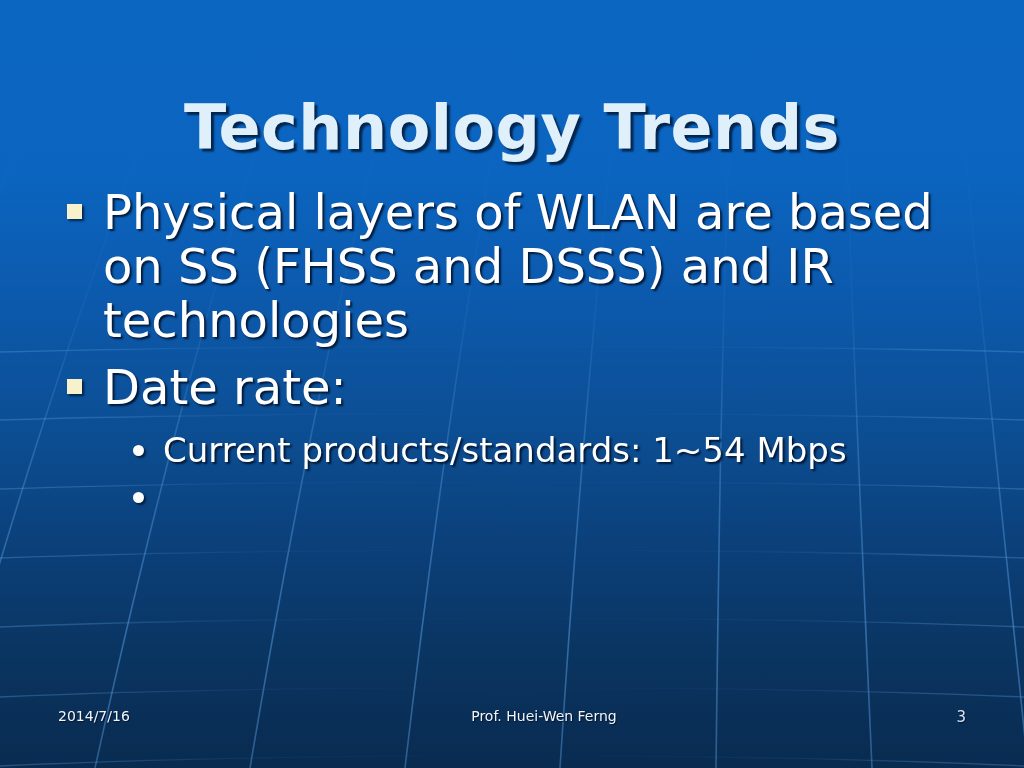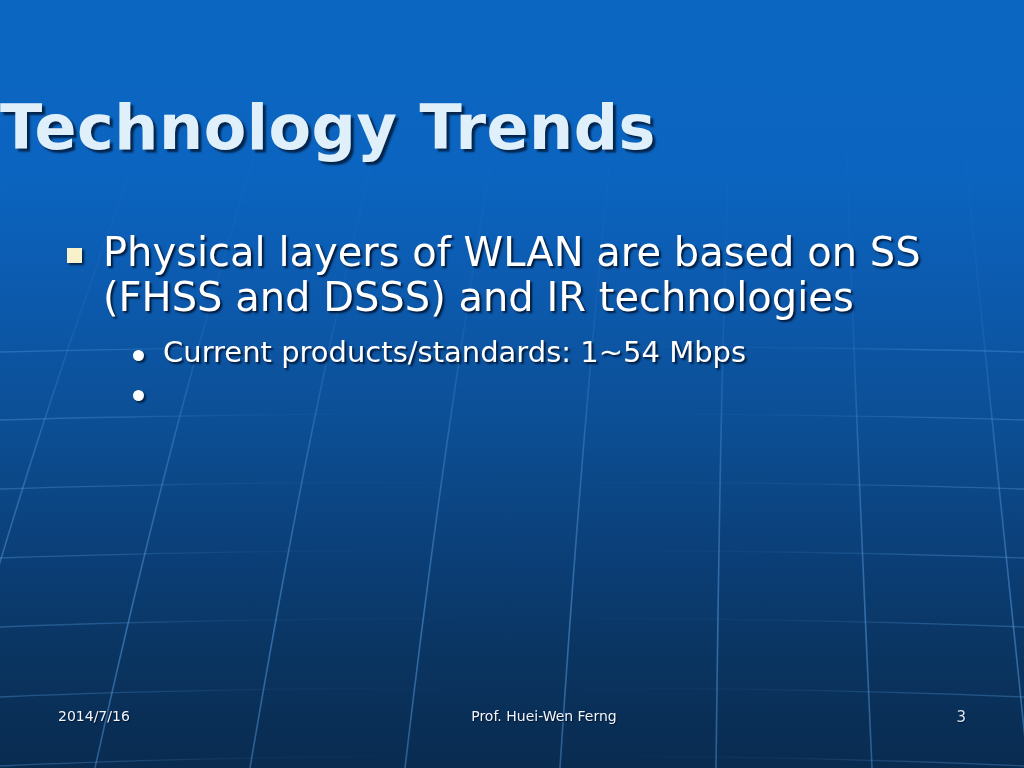--- a/index.html
+++ b/index.html
@@ -33,62 +33,62 @@
     height: 768px;
     pointer-events: none;
   }
 
   
   #title {
     position: absolute;
     left: 0;
     top: 52px;
     width: 1024px;
+    text-align: center;
     font-size: 62px;
     line-height: 1.1;
     color: #dff0fb;
     letter-spacing: 0.5px;
     text-shadow: 3px 3px 2px rgba(0, 16, 40, 0.75);
     white-space: nowrap;
   }
 
   
   #body {
     position: absolute;
     left: 58px;
     top: 186px;
     width: 930px;
   }
 
   .lvl1 {
     position: relative;
     padding-left: 45px;
     margin-bottom: 14px;
-    font-size: 40px;
+    font-size: 48px;
     line-height: 1.12;
     color: #ffffff;
     text-shadow: 2px 2px 2px rgba(0, 14, 36, 0.85);
-    margin-top: 44px;
   }
 
   .lvl1 .sq-bullet {
     position: absolute;
     left: 9px;
     top: 18px;
     width: 15px;
     height: 15px;
     background: #f7f2cc;
     box-shadow: 2px 2px 2px rgba(0, 14, 36, 0.7);
   }
 
   .lvl2 {
     position: relative;
     padding-left: 105px;
     margin-bottom: 3px;
-    font-size: 29px;
+    font-size: 34px;
     line-height: 1.28;
     color: #ffffff;
     text-shadow: 2px 2px 2px rgba(0, 14, 36, 0.85);
   }
 
   .lvl2 .dot-bullet {
     position: absolute;
     left: 75px;
     top: 16px;
     width: 11px;
@@ -186,20 +186,24 @@
   <h1 id="title">Technology Trends</h1>
 
   <div id="body">
 
     <div class="lvl1">
       <span class="sq-bullet"></span>
       <span>Physical layers of WLAN are based on SS (FHSS and DSSS) and IR technologies</span>
     </div>
 
 
+    <div class="lvl1">
+      <span class="sq-bullet"></span>
+      <span>Date rate:</span>
+    </div>
 
     <div class="lvl2">
       <span class="dot-bullet"></span>
       <span>Current products/standards: 1~54 Mbps</span>
     </div>
 
     <div class="lvl2">
       <span class="dot-bullet"></span>
     </div>
 

